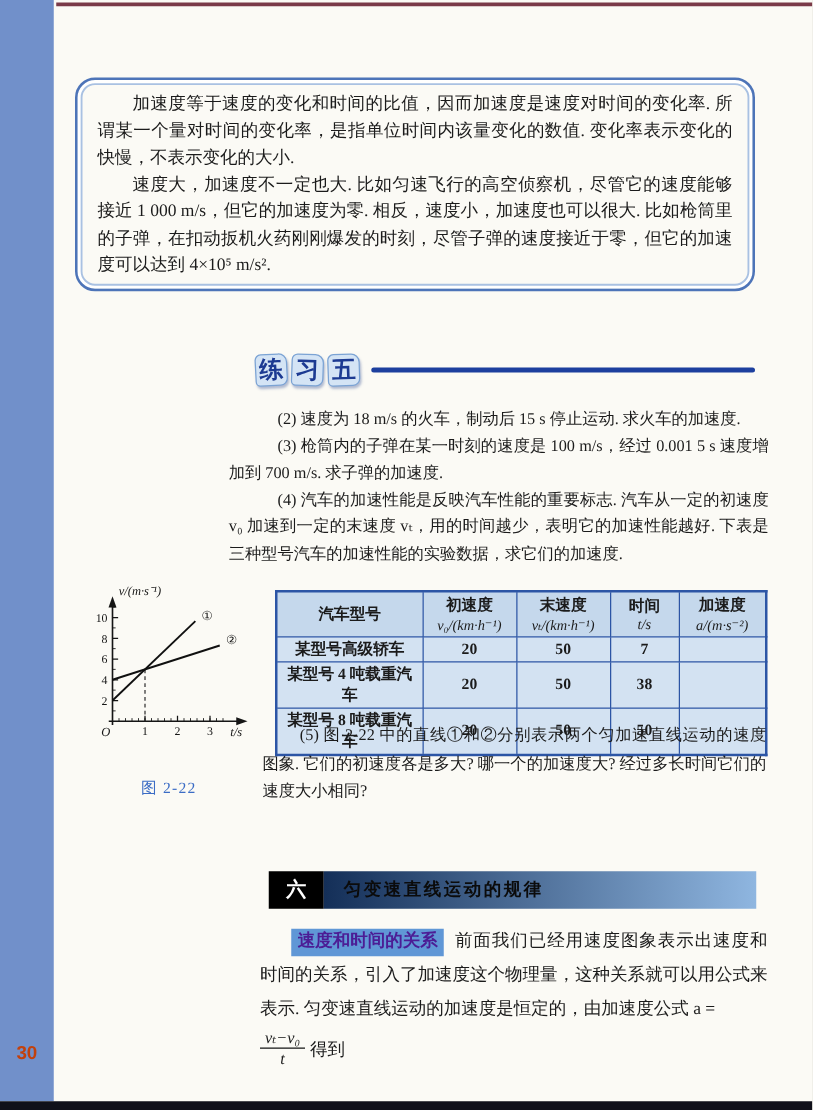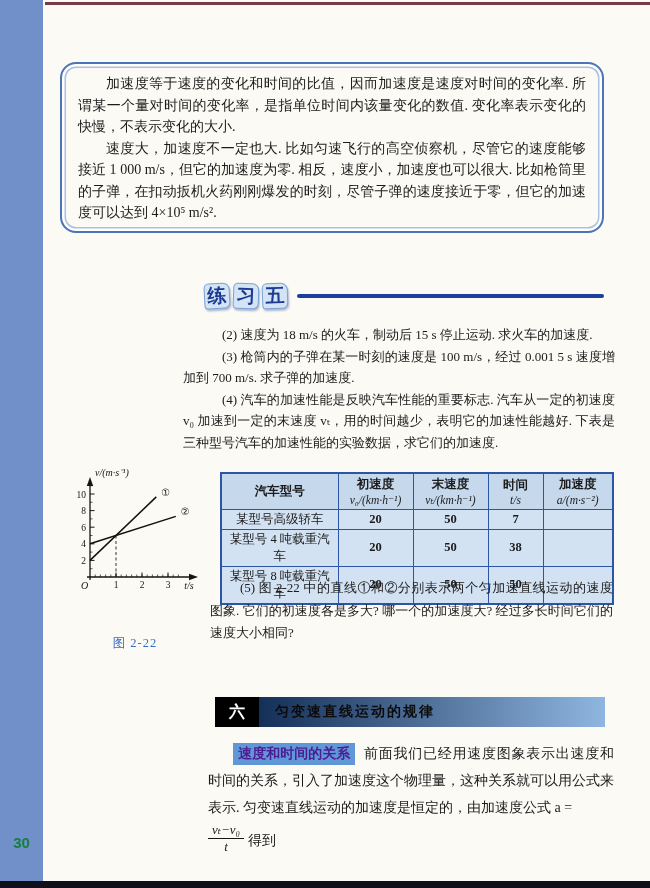--- a/index.html
+++ b/index.html
@@ -6,21 +6,21 @@
   html,body { background:#e8e6e0; }
   .page {
     position:relative; width:650px; height:888px; margin:0 auto;
     background:#fbfaf5; overflow:hidden;
     font-family:"Liberation Serif","DejaVu Serif",serif; color:#1b1b1b;
   }
   .top-rule { position:absolute; top:2px; left:45px; right:0; height:2.5px; background:#7a3a48; }
   .side-strip { position:absolute; left:0; top:0; width:43px; height:881px; background:#7190ca; }
   .page-num {
     position:absolute; top:834px; left:0; width:43px; text-align:center;
-    color:#15803d; font-weight:bold; font-size:15px;
+    color:#c2410c; font-weight:bold; font-size:15px;
     font-family:"Liberation Sans","DejaVu Sans",sans-serif;
   }
   .bottom-bar { position:absolute; bottom:0; left:0; width:650px; height:7px; background:#10101a; }
 
   
   .intro-box {
     position:absolute; left:60px; top:62px; width:544px; height:171px;
     border:2.5px solid #4d74b8; border-radius:16px;
     box-shadow: inset 0 0 0 2.5px #ffffff, inset 0 0 0 4px #a9c1e2;
     padding:9px 16px 0 16px; background:#fbfaf5;
@@ -48,29 +48,29 @@
   table.cars {
     position:absolute; left:220px; top:472px; width:392px;
     border-collapse:collapse; table-layout:fixed;
     font-size:12.5px; text-align:center;
     border:2px solid #2c55a5;
     padding-left:36px;
   }
   table.cars th, table.cars td { border:1px solid #2c55a5; padding:1px 2px; }
   table.cars th { background:#c5d8ec; font-weight:bold; height:36px; }
   table.cars td { background:#d3e2f2; height:19px; font-weight:bold; }
-  table.cars td.model { font-weight:normal; }
+  table.cars td.model { font-weight:bold; }
   .th-sub { font-weight:normal; font-size:11.5px; font-style:italic; }
   col.c-model{width:117px;} col.c-v0{width:75px;} col.c-vt{width:75px;} col.c-t{width:55px;} col.c-a{width:70px;}
 
   
   .figure { position:absolute; left:56px; top:464px; width:150px; }
   .figure svg { display:block; }
   .fig-caption {
-    position:absolute; left:60px; top:635px; width:150px; text-align:center;
+    position:absolute; left:60px; top:622px; width:150px; text-align:center;
     color:#3b6cc5; font-size:12.5px; letter-spacing:1px;
   }
   .svg-tick { font:9.5px "Liberation Serif",serif; fill:#151515; }
   .svg-axis { font:italic 10px "Liberation Serif",serif; fill:#151515; }
   .svg-series { font:10px "DejaVu Sans",sans-serif; fill:#151515; }
 
   .q5 { position:absolute; left:210px; top:577px; width:403px; font-size:13px; line-height:22.5px; text-indent:2.3em; text-align:justify; }
 
   
   .section-bar { position:absolute; left:215px; top:697px; width:390px; height:30px; display:flex; }

